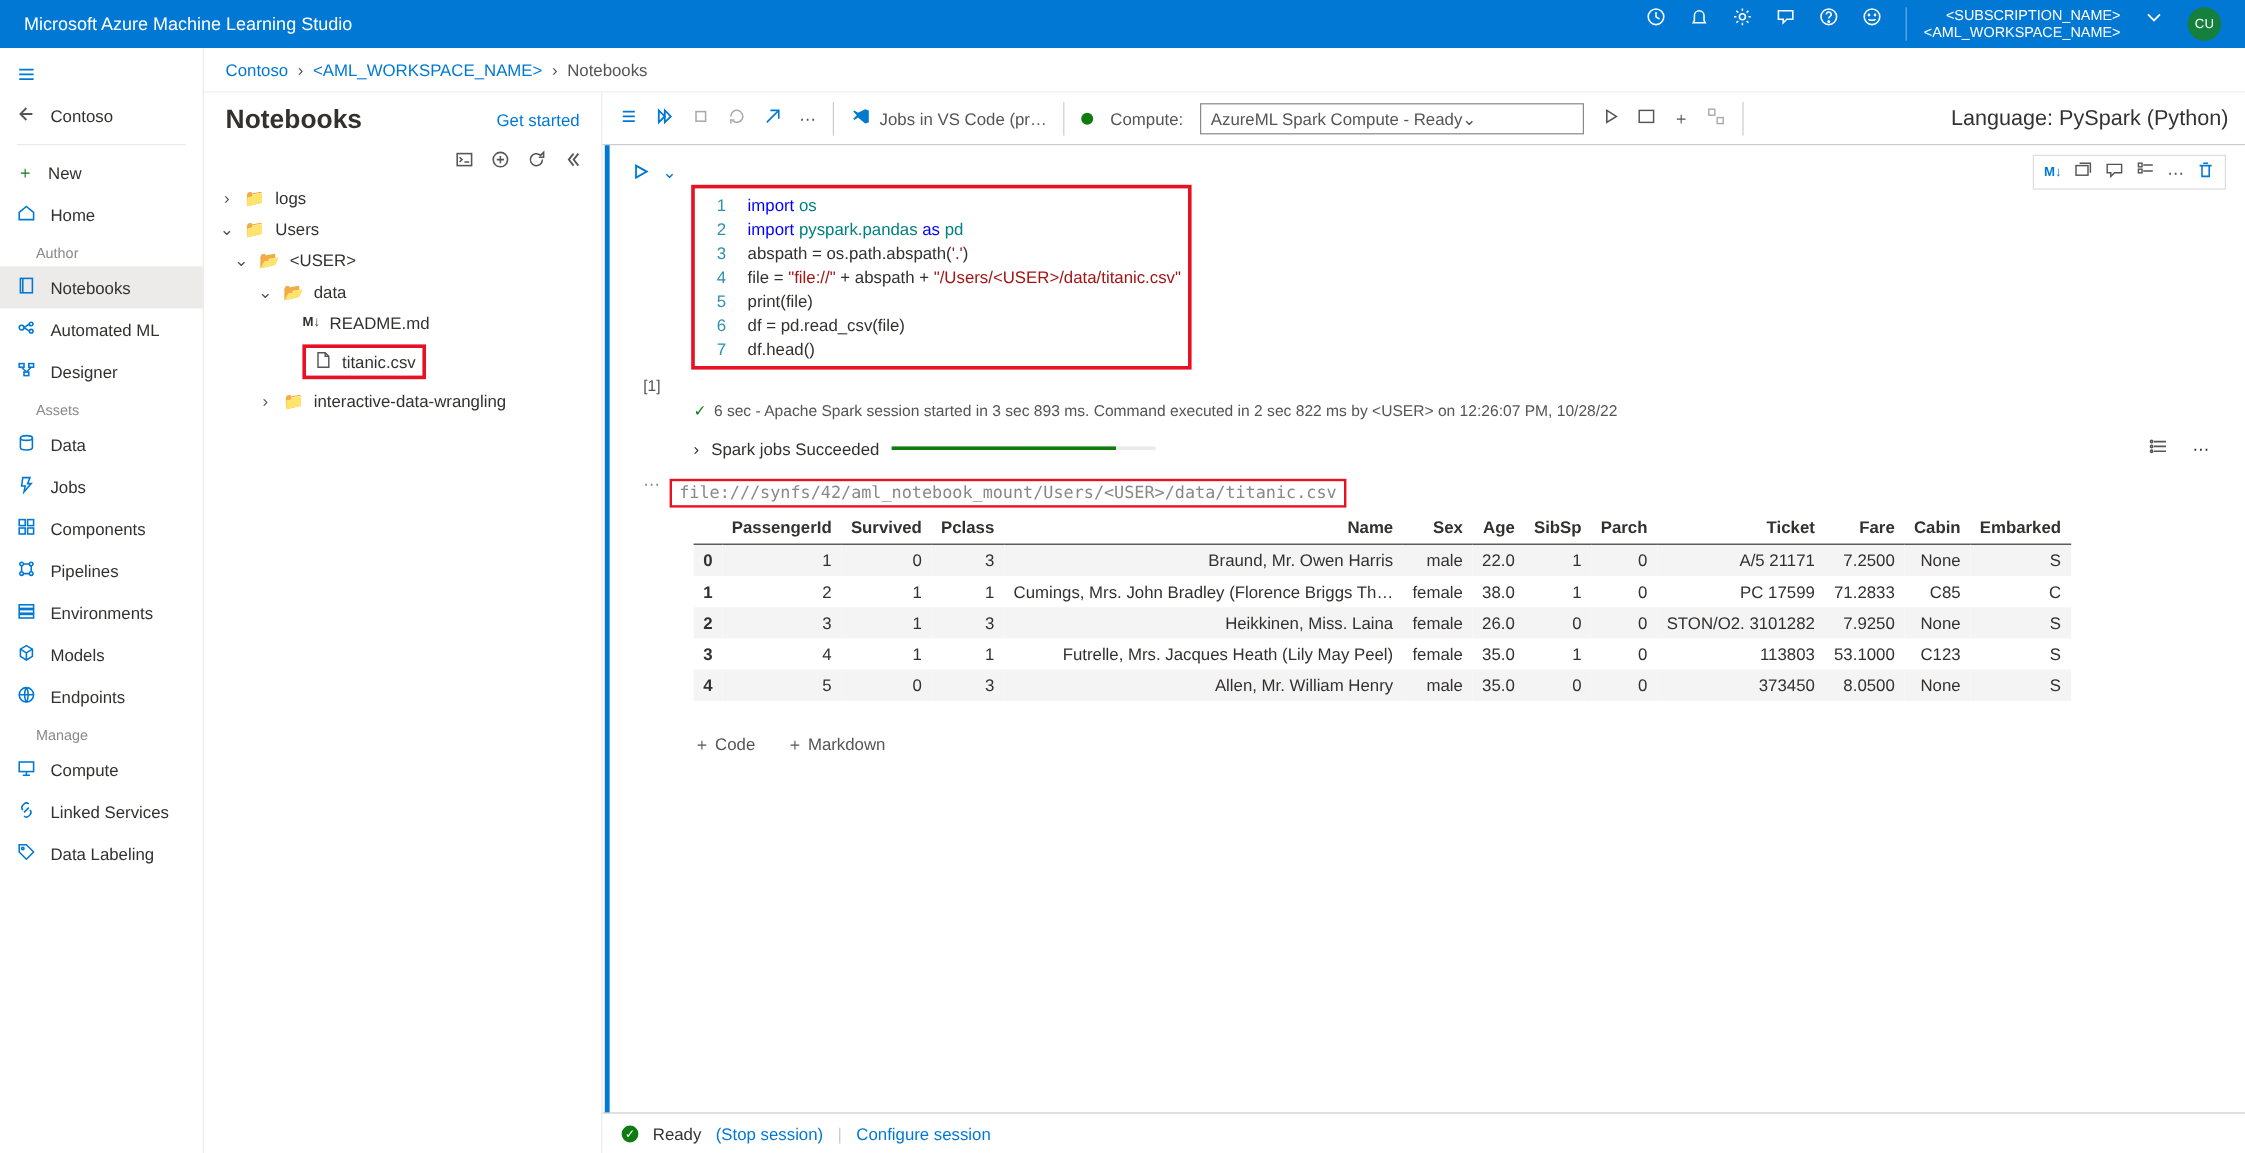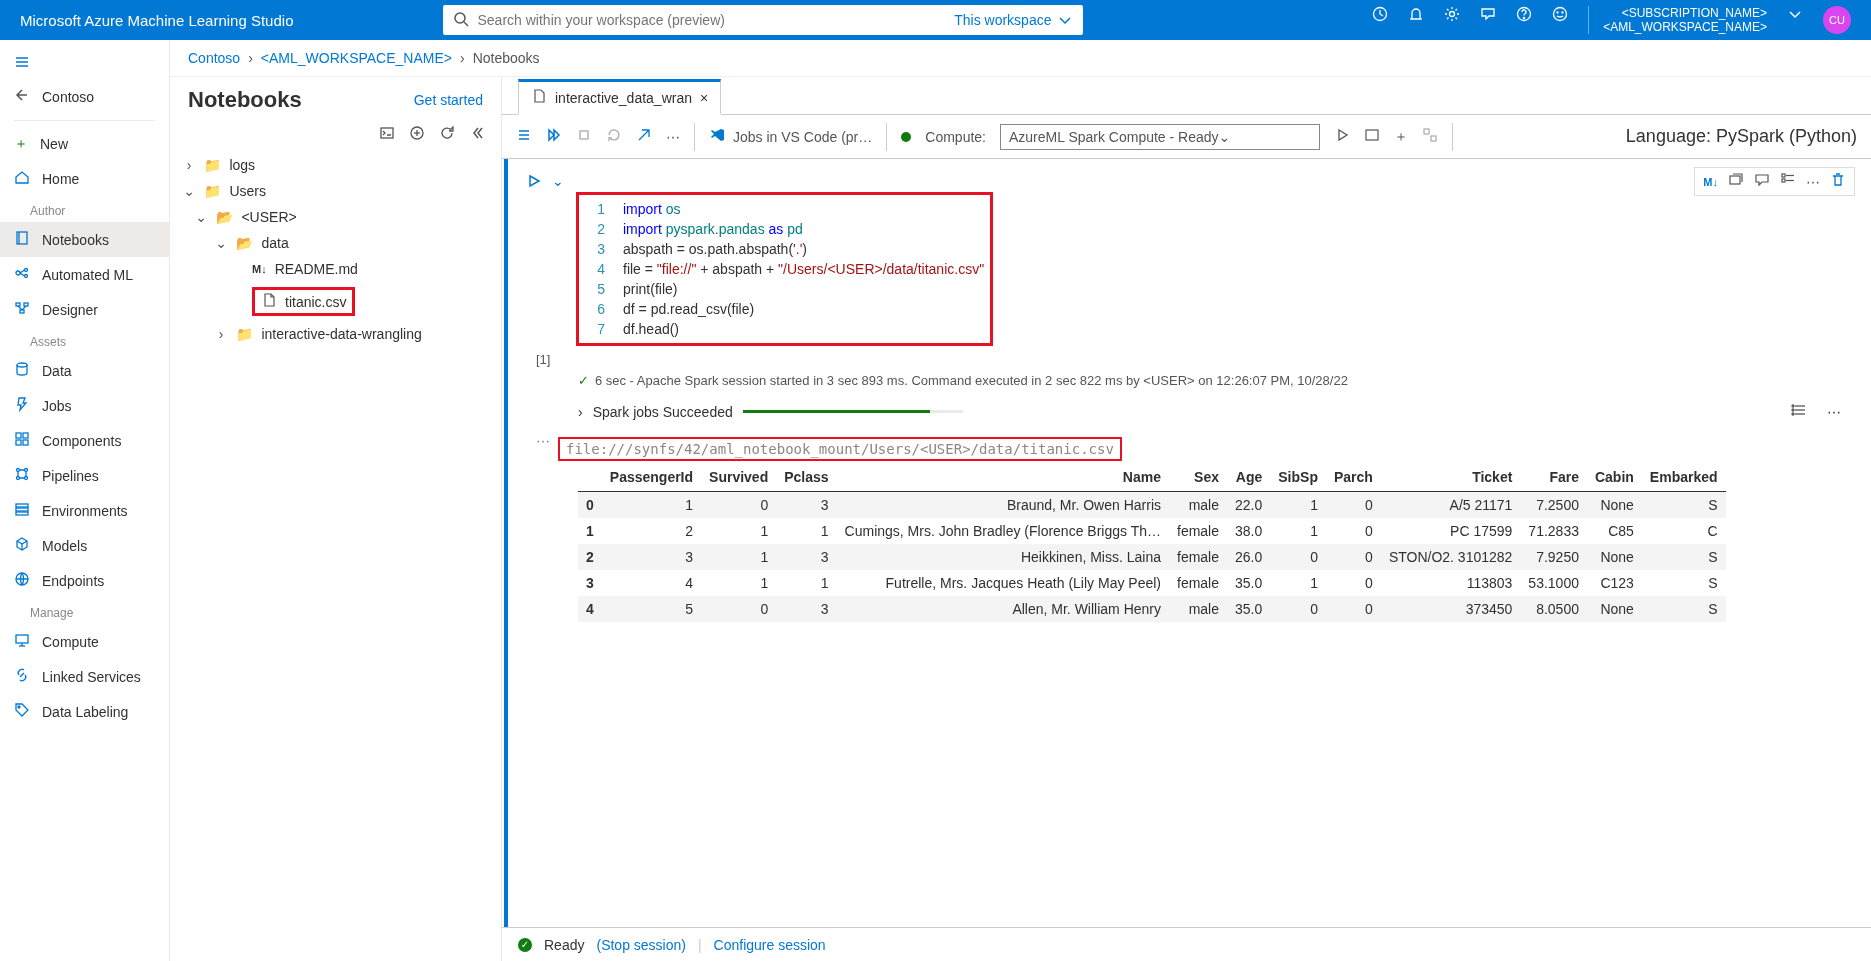--- a/index.html
+++ b/index.html
@@ -5,21 +5,21 @@
 * { margin:0; padding:0; box-sizing:border-box; font-family:"Segoe UI",Arial,sans-serif; }
 body { width:1871px; height:961px; background:#fff; overflow:hidden; font-size:14px; color:#323130; }
 .topbar { height:40px; background:#0078d4; color:#fff; display:flex; align-items:center; padding:0 20px; }
 .brand { font-size:15px; font-weight:400; margin-right:150px; }
 .search-wrap { background:#fff; border-radius:2px; height:30px; width:640px; display:flex; align-items:center; padding:0 10px; color:#555; }
 .search-wrap .sico { margin-right:8px; color:#555; }
 .search-input { border:0; outline:0; flex:1; font-size:14px; color:#555; }
 .scope { color:#0078d4; display:flex; align-items:center; gap:6px; font-size:14px; }
 .top-right { margin-left:auto; display:flex; align-items:flex-start; gap:20px; }
 .sub-info { text-align:right; font-size:12px; line-height:14px; border-left:1px solid rgba(255,255,255,.4); padding-left:14px; }
-.avatar { width:28px; height:28px; border-radius:50%; background:#d946ef; color:#fff; display:flex; align-items:center; justify-content:center; font-size:11px; }
+.avatar { width:28px; height:28px; border-radius:50%; background:#15803d; color:#fff; display:flex; align-items:center; justify-content:center; font-size:11px; }
 .main { display:flex; height:921px; }
 .leftnav { width:170px; border-right:1px solid #eaeaea; display:flex; flex-direction:column; padding-top:8px; }
 .leftnav .ham { padding:6px 14px; color:#0078d4; }
 .nav-item { padding:8px 14px; display:flex; align-items:center; gap:12px; color:#323130; cursor:pointer; font-size:14px; }
 .nav-item.active { background:#edebe9; }
 .nav-section { padding:8px 14px 4px 30px; color:#888; font-size:12px; }
 .files-panel { width:332px; border-right:1px solid #eaeaea; display:flex; flex-direction:column; }
 .bc-row { padding:10px 18px; display:flex; align-items:center; gap:8px; font-size:14px; color:#555; border-bottom:1px solid #f0f0f0; }
 .bc-row .lk { color:#0078d4; }
 .nb-hdr { padding:10px 18px 4px 18px; display:flex; align-items:center; justify-content:space-between; }
@@ -65,35 +65,20 @@
 .footer { border-top:1px solid #ccc; height:34px; display:flex; align-items:center; padding:0 16px; gap:12px; font-size:14px; }
 .footer .rdy { color:#107c10; }
 .footer .lnk { color:#0078d4; }
 svg { width:16px; height:16px; }
 </style>
 </head>
 <body>
 
 <div class="topbar">
   <div class="brand">Microsoft Azure Machine Learning Studio</div>
-  <div class="search-wrap">
-    <span class="sico">
-      <svg viewBox="0 0 16 16" fill="none" stroke="currentColor" stroke-width="1.5">
-          <circle cx="7" cy="7" r="5"></circle>
-          <line x1="11" y1="11" x2="15" y2="15"></line>
-        </svg>
-    </span>
-    <input class="search-input" placeholder="Search within your workspace (preview)" style="">
-    <span class="scope">
-        <span>This workspace</span>
-      <svg viewBox="0 0 16 16" fill="none" stroke="#0078d4" stroke-width="1.5">
-          <polyline points="3,6 8,11 13,6"></polyline>
-        </svg>
-    </span>
-  </div>
   <div class="top-right">
     <span><svg viewBox="0 0 16 16" fill="none" stroke="#fff" stroke-width="1.3">
           <circle cx="8" cy="8" r="6.5"></circle>
           <polyline points="8,4 8,8 11,10"></polyline>
         </svg></span>
     <span><svg viewBox="0 0 16 16" fill="none" stroke="#fff" stroke-width="1.3">
           <path d="M4 11V7a4 4 0 0 1 8 0v4l1 2H3z"></path>
         </svg></span>
     <span><svg viewBox="0 0 16 16" fill="none" stroke="#fff" stroke-width="1.3">
           <circle cx="8" cy="8" r="2.5"></circle>
@@ -326,29 +311,20 @@
             </div>
           <div class="tree-row ind2">
               <span class="tw">›</span>
               <span class="folder">📁</span>
               <span>interactive-data-wrangling</span>
             </div>
         </div>
       </div>
 
       <div class="content">
-        <div class="tabstrip">
-          <div class="nbtab">
-            <span><svg viewBox="0 0 16 16" fill="none" stroke="#555" stroke-width="1.2">
-                  <path d="M4 2h6l3 3v9H4z"></path>
-                </svg></span>
-            <span>interactive_data_wran</span>
-            <span>×</span>
-          </div>
-        </div>
         <div class="toolbar">
           <span><svg viewBox="0 0 16 16" stroke="#0078d4" stroke-width="1.5">
                 <line x1="3" y1="4" x2="13" y2="4"></line>
                 <line x1="3" y1="8" x2="13" y2="8"></line>
                 <line x1="3" y1="12" x2="13" y2="12"></line>
               </svg></span>
           <span style="color:#0078d4"><svg viewBox="0 0 16 16" fill="none" stroke="#0078d4" stroke-width="1.5">
                 <polygon points="3,3 8,8 3,13"></polygon>
                 <polygon points="8,3 13,8 8,13"></polygon>
               </svg></span>
@@ -541,20 +517,24 @@
                   <td class="">0</td>
                   <td class="">0</td>
                   <td class="">373450</td>
                   <td class="">8.0500</td>
                   <td class="">None</td>
                   <td class="">S</td>
                 </tr>
               </tbody>
             </table>
 
+          <div class="add-cells">
+            <span>＋ <span>Code</span></span>
+            <span>＋ <span>Markdown</span></span>
+          </div>
         </div>
 
         <div class="footer">
           <span style="width:14px;height:14px;border-radius:50%;background:#107c10;color:#fff;display:inline-flex;align-items:center;justify-content:center;font-size:10px">✓</span>
           <span class="rdy" style="color:#333">Ready</span>
           <span class="lnk">(Stop session)</span>
           <span style="color:#ccc">|</span>
           <span class="lnk">Configure session</span>
         </div>
       </div>

